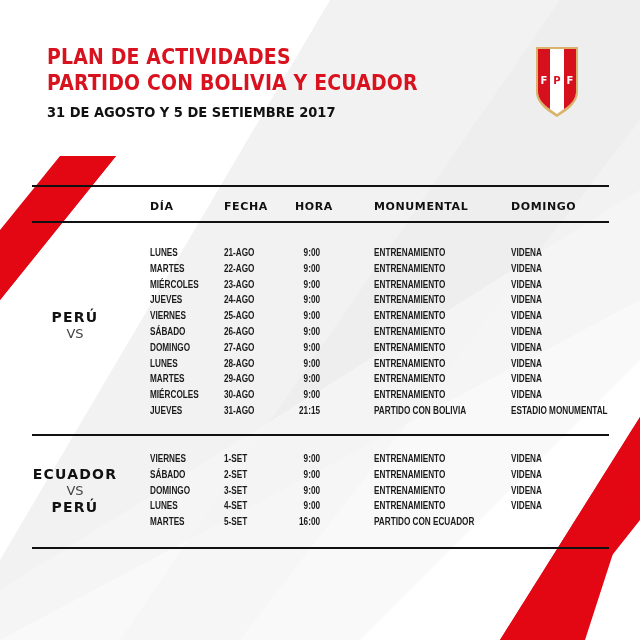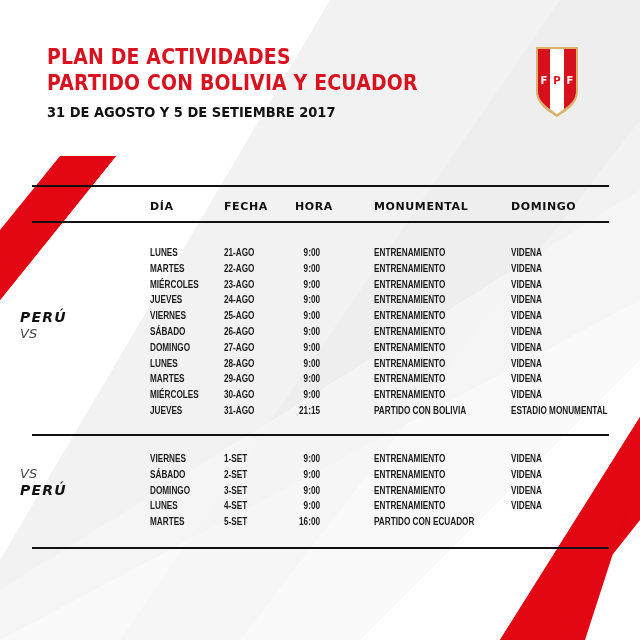--- a/index.html
+++ b/index.html
@@ -11,21 +11,21 @@
          font-size:20.5px; line-height:26px; letter-spacing:0.2px; transform:scaleX(0.92); transform-origin:left; white-space:nowrap; }
   .title .sub { color:#111; font-weight:bold; font-size:14.5px; line-height:20px; margin-top:6px;
          transform:scaleX(0.9); transform-origin:left; white-space:nowrap; }
   .crest { position:absolute; left:535px; top:46px; width:44px; height:72px; z-index:2; }
   .hline { position:absolute; left:32px; width:577px; height:2px; background:#111; z-index:2; }
   .hdr { position:absolute; top:200px; z-index:2; font-weight:bold; font-size:11px; color:#111;
          letter-spacing:0.6px; white-space:nowrap; }
   .row { position:absolute; z-index:2; font-family:"Liberation Sans", sans-serif; font-weight:bold;
          font-size:10.5px; color:#1a1a1a; white-space:nowrap; transform:scaleX(0.78); transform-origin:left; }
   .row.time { transform-origin:right; text-align:right; }
-  .team { position:absolute; z-index:2; text-align:left; width:110px;font-style:italic; }
+  .team { position:absolute; z-index:2; text-align:center; width:110px; }
   .team .a, .team .c { font-weight:bold; font-size:14px; letter-spacing:1.2px; color:#111; line-height:17px; }
   .team .b { font-size:13px; color:#444; line-height:16px; font-family:"DejaVu Sans", sans-serif; }
 </style>
 </head>
 <body>
 
 <svg class="bg" viewBox="0 0 640 640" xmlns="http://www.w3.org/2000/svg">
   <rect width="640" height="640" fill="#ffffff"></rect>
   <polygon points="330,0 640,0 640,300 0,640 0,560" fill="#f2f2f2"></polygon>
   <polygon points="560,0 640,0 640,120 240,640 120,640" fill="#ebebeb" opacity="0.6"></polygon>
@@ -66,20 +66,21 @@
   <span class="hdr" style="left:374px">MONUMENTAL</span>
   <span class="hdr" style="left:511px">DOMINGO</span>
 </div>
 
 <div class="team" style="left:20px; top:309px">
   <div class="a">PERÚ</div>
   <div class="b">VS</div>
 </div>
 
 <div class="team" style="left:20px; top:466px">
+  <div class="a">ECUADOR</div>
   <div class="b">VS</div>
   <div class="c">PERÚ</div>
 </div>
 
 <div id="rows">
     <div>
       <span class="row" style="top: 246px; left: 150px;">LUNES</span>
       <span class="row" style="top: 246px; left: 224px;">21-AGO</span>
       <span class="row time" style="top: 246px; left: 260px; width: 60px;">9:00</span>
       <span class="row" style="top: 246px; left: 374px;">ENTRENAMIENTO</span>

